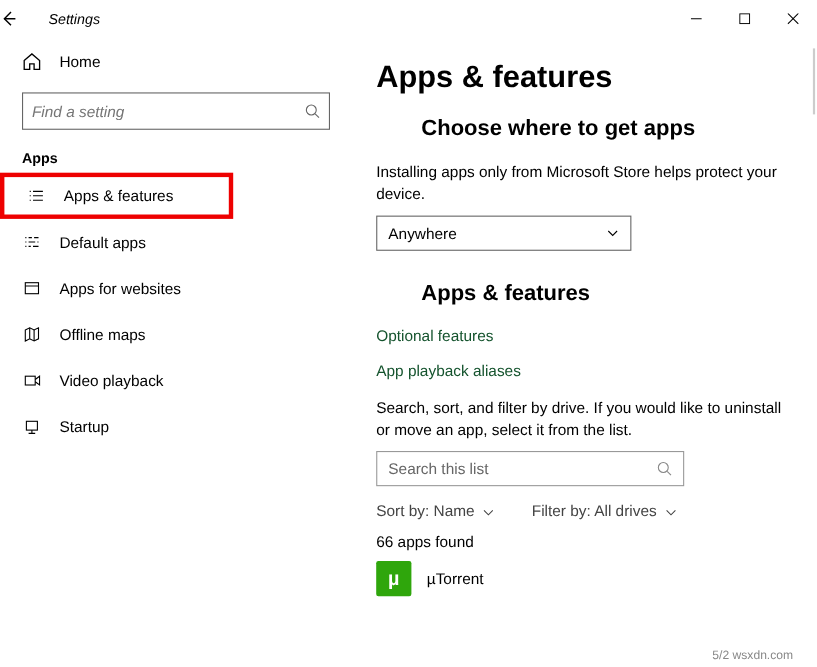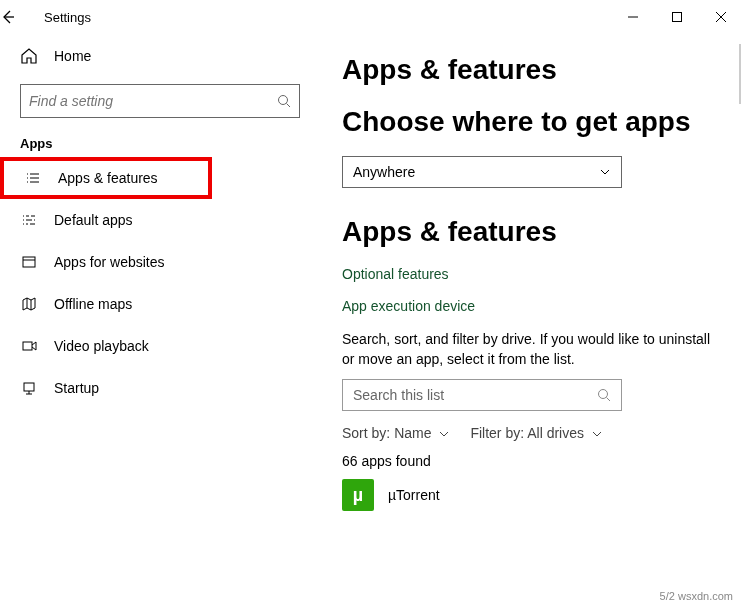--- a/index.html
+++ b/index.html
@@ -1,47 +1,47 @@
 <!DOCTYPE html>
 <html><head>
 <meta charset="utf-8">
 <style>
   * { box-sizing: border-box; margin: 0; padding: 0; font-family: "Segoe UI", Arial, sans-serif; }
   body { width: 743px; height: 606px; background: #fff; position: relative; overflow: hidden; font-size: 14px; color: #000; }
-  .titlebar { height: 34px; display: flex; align-items: center; border-bottom: 0; }
+  .titlebar { height: 34px; display: flex; align-items: center; border-bottom: 0; font-style: italic; }
   .titlebar .back { width: 44px; text-align: center; font-size: 16px; }
   .titlebar .title { flex: 1; font-size: 13px; }
   .winbtns { display: flex; }
   .winbtns div { width: 44px; height: 34px; display: flex; align-items: center; justify-content: center; font-size: 12px; }
   .content { display: flex; height: calc(100% - 34px); }
   .sidebar { width: 320px; padding: 2px 0 1px 0; background: #fff; }
   .home { display: flex; align-items: center; height: 40px; padding: 0 20px; gap: 16px; }
   .home .icon { font-size: 16px; }
   .search { margin: 8px 20px 12px 20px; height: 34px; border: 1px solid #666; display: flex; align-items: center; padding: 0 8px; }
   .search input { flex: 1; border: none; outline: none; font-size: 14px; color: #666; background: transparent; font-style: italic; }
   .search .icon { color: #666; font-size: 14px; }
   .groupheader { font-weight: 600; font-size: 13px; padding: 6px 20px 6px 20px; }
   .navitem { display: flex; align-items: center; height: 42px; padding: 0 20px; gap: 16px; }
   .navitem.selected { border: 4px solid #e00; margin-right: 108px; }
   .navitem .icon { width: 18px; display: inline-flex; justify-content: center; }
   .main { flex: 1; padding: 20px 22px 0 22px; overflow: hidden; position: relative; }
   h1 { font-size: 28px; font-weight: 600; margin-bottom: 20px; }
-  h2 { font-size: 28px; font-weight: 600; margin-bottom: 18px; }
+  h2 { font-size: 20px; font-weight: 600; margin-bottom: 18px; margin-left: 41px; }
   .subtext { font-size: 14px; line-height: 1.4; margin-bottom: 10px; }
-  .select { width: 280px; height: 32px; border: 1px solid #666; display: flex; align-items: center; justify-content: space-between; padding: 0 10px; margin-bottom: 28px; }
+  .select { width: 232px; height: 32px; border: 1px solid #666; display: flex; align-items: center; justify-content: space-between; padding: 0 10px; margin-bottom: 28px; }
   .link { color: #14532d; font-size: 14px; margin-bottom: 16px; display: block; cursor: pointer; }
   .searchlist { width: 280px; height: 32px; border: 1px solid #999; display: flex; align-items: center; padding: 0 10px; margin-top: 8px; margin-bottom: 14px; color: #666; }
   .searchlist span.ph { flex: 1; font-size: 14px; }
-  .sortfilter { display: flex; gap: 21px; font-size: 14px; color: #444; margin-bottom: 12px; }
+  .sortfilter { display: flex; gap: 34px; font-size: 14px; color: #444; margin-bottom: 12px; }
   .countline { font-size: 14px; margin-bottom: 10px; }
   .appitem { display: flex; align-items: center; gap: 14px; }
   .appicon { width: 32px; height: 32px; background: #2fa60c; border-radius: 2px; display: flex; align-items: center; justify-content: center; color: #fff; font-weight: 700; font-size: 18px; font-family: Arial; }
   .scrollbar { position: absolute; right: 0; top: 34px; bottom: 0; width: 6px; background: #fff; }
   .scrollthumb { position: absolute; right: 2px; width: 2px; top: 10px; height: 60px; background: #ccc; }
-  .footer { position: absolute; right: 10px; bottom: 4px; font-size: 11px; color: #888; }
+  .footer { position: absolute; right: 22px; bottom: 4px; font-size: 11px; color: #888; }
   svg { display: block; }
 </style>
 </head>
 <body>
 
 <div class="titlebar">
   <div class="back">
     <svg width="16" height="16" viewBox="0 0 16 16">
         <path d="M10 2 L4 8 L10 14" stroke="#000" stroke-width="1.3" fill="none"></path>
         <line x1="4" y1="8" x2="14" y2="8" stroke="#000" stroke-width="1.3"></line>
@@ -159,32 +159,33 @@
             <line x1="5" y1="14" x2="11" y2="14" stroke="#000"></line>
           </svg>
       </span>
       <span>Startup</span>
     </div>
   </div>
 
   <div class="main">
     <h1>Apps &amp; features</h1>
     <h2>Choose where to get apps</h2>
+    <p class="subtext">Installing apps only from Microsoft Store helps protect your device.</p>
     <div class="select">
       <span>Anywhere</span>
       <span>
         <svg width="12" height="12" viewBox="0 0 12 12">
             <path d="M2 4 L6 8 L10 4" stroke="#000" fill="none"></path>
           </svg>
       </span>
     </div>
 
     <h2>Apps &amp; features</h2>
     <a class="link">Optional features</a>
-    <a class="link">App execution device</a>
+    <a class="link">App playback aliases</a>
     <p class="subtext">Search, sort, and filter by drive. If you would like to uninstall or move an app, select it from the list.</p>
 
     <div class="searchlist">
       <span class="ph">Search this list</span>
       <span>
         <svg width="14" height="14" viewBox="0 0 14 14">
             <circle cx="6" cy="6" r="4.5" stroke="#888" fill="none"></circle>
             <line x1="9.5" y1="9.5" x2="13" y2="13" stroke="#888"></line>
           </svg>
       </span>

